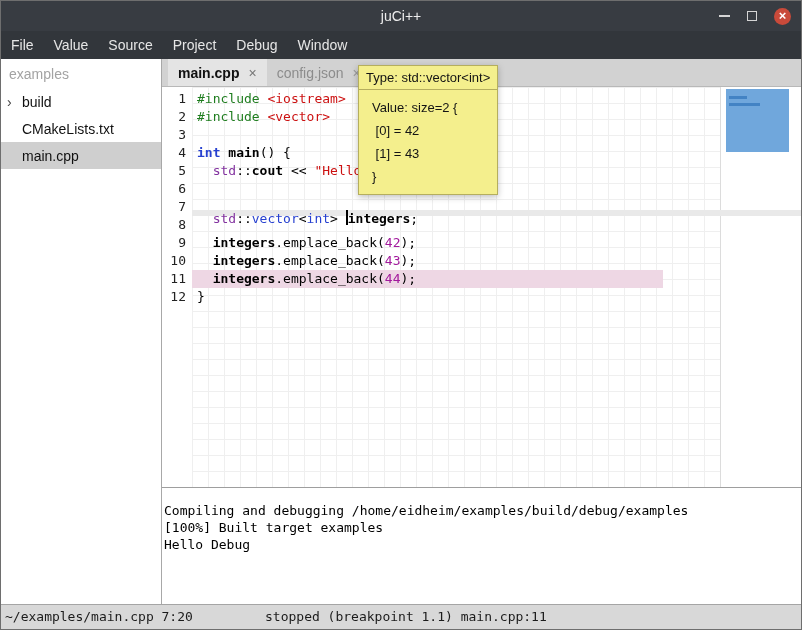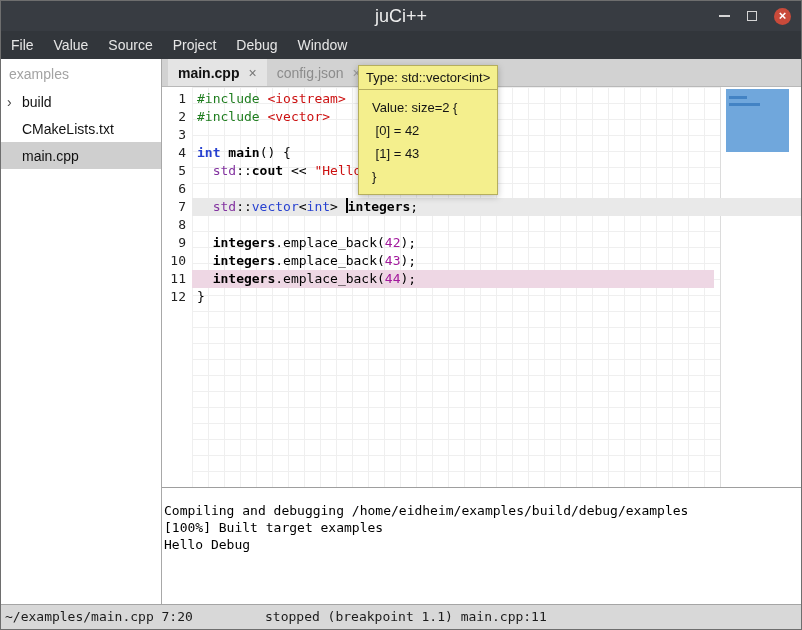--- a/index.html
+++ b/index.html
@@ -5,21 +5,21 @@
   html,body { margin:0; padding:0; background:#555; }
   .window {
     position:relative; width:802px; height:630px; box-sizing:border-box;
     border:1px solid #6e6e6e; background:#fff; overflow:hidden;
     display:flex; flex-direction:column;
     font-family:"Liberation Sans", sans-serif;
   }
   
   .titlebar { flex:none; height:30px; background:var(--titlebar_bg,#383c42); position:relative; }
   .title { position:absolute; left:0; right:0; top:0; text-align:center; line-height:30px;
-           color:#ededed; font-size:18px; }
+           color:#ededed; font-size:14px; }
   .controls { position:absolute; right:10px; top:0; height:30px; display:flex; align-items:center; gap:17px; z-index:2; }
   .ctl { display:flex; align-items:center; justify-content:center; cursor:default; }
   .minbar { width:11px; height:2px; background:#d5d5d5; }
   .maxsq { width:8px; height:8px; border:1px solid #d5d5d5; }
   .ctl.close { width:17px; height:17px; border-radius:50%; background:var(--close_red,#c94a3a);
                color:#fff; font-size:13px; line-height:16px; text-align:center; font-weight:bold; }
   
   .menubar { flex:none; height:28px; background:var(--menubar_bg,#32363b); display:flex; align-items:center; }
   .menu-item { color:#e6e6e6; font-size:14px; padding:0 10px; line-height:28px; cursor:default; }
   
@@ -42,22 +42,22 @@
             font-family:"DejaVu Sans Mono", monospace; font-size:13px; }
   .grid-overlay { position:absolute; left:30px; width:528px; top:0; bottom:0;
     background-image:linear-gradient(to right,#efefef 1px,transparent 1px),
                      linear-gradient(to bottom,#efefef 1px,transparent 1px);
     background-size:16px 16px; }
   .margin-line { position:absolute; left:558px; top:0; bottom:0; width:1px; background:#dcdcdc; }
   .editor-lines { position:relative; padding-top:3px; z-index:1; }
   .line { display:flex; height:18px; line-height:18px; }
   .gutter-num { flex:none; width:30px; box-sizing:border-box; padding-right:6px; text-align:right; color:#222; }
   .code { white-space:pre; padding-left:5px; box-sizing:border-box; }
-  .line.hl-current .code { background:var(--current_line,#e9e9e9); flex:1; }
-  .line.hl-debug   .code { background:var(--debug_line,#eed7e4); width:522px; }
+  .line.hl-current .code { background:var(--current_line,#e9e9e9); flex:1;margin-top:12px; }
+  .line.hl-debug   .code { background:var(--debug_line,#eed7e4); width:471px; }
   .tk-pl   { color:#000; }
   .tk-pp   { color:var(--syntax_green,#1f7d1f); }
   .tk-str  { color:var(--syntax_red,#cc1111); }
   .tk-kw   { color:var(--syntax_blue,#2741d0); font-weight:bold; }
   .tk-type { color:var(--syntax_blue,#2741d0); }
   .tk-ns   { color:var(--syntax_purple,#8333a0); }
   .tk-fn   { color:#000; font-weight:bold; }
   .tk-var  { color:#000; font-weight:bold; }
   .tk-num  { color:var(--syntax_magenta,#a2199c); }
   .caret { display:inline-block; width:2px; height:15px; background:#000; vertical-align:-2px; }

